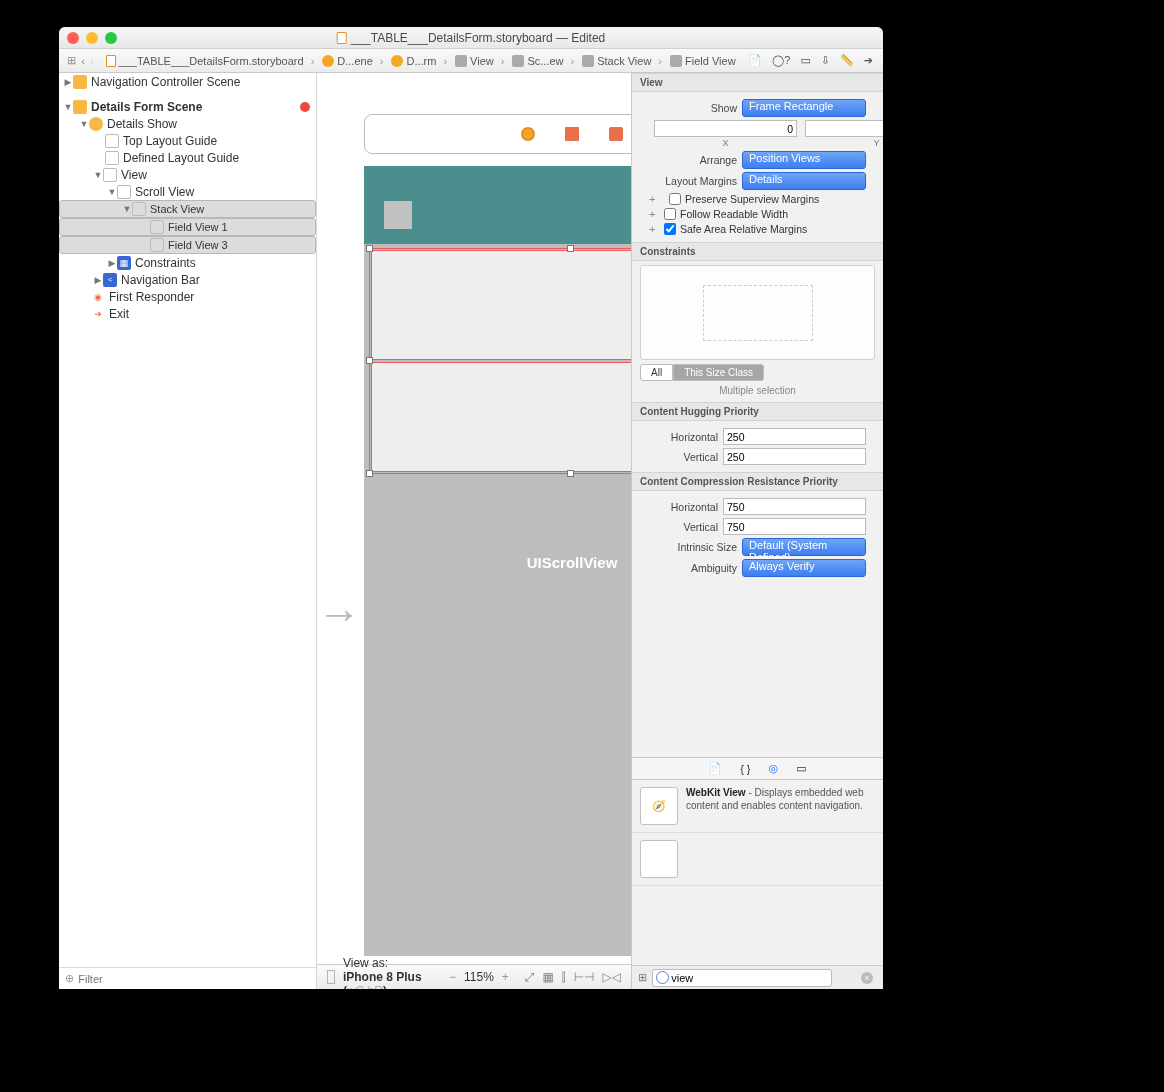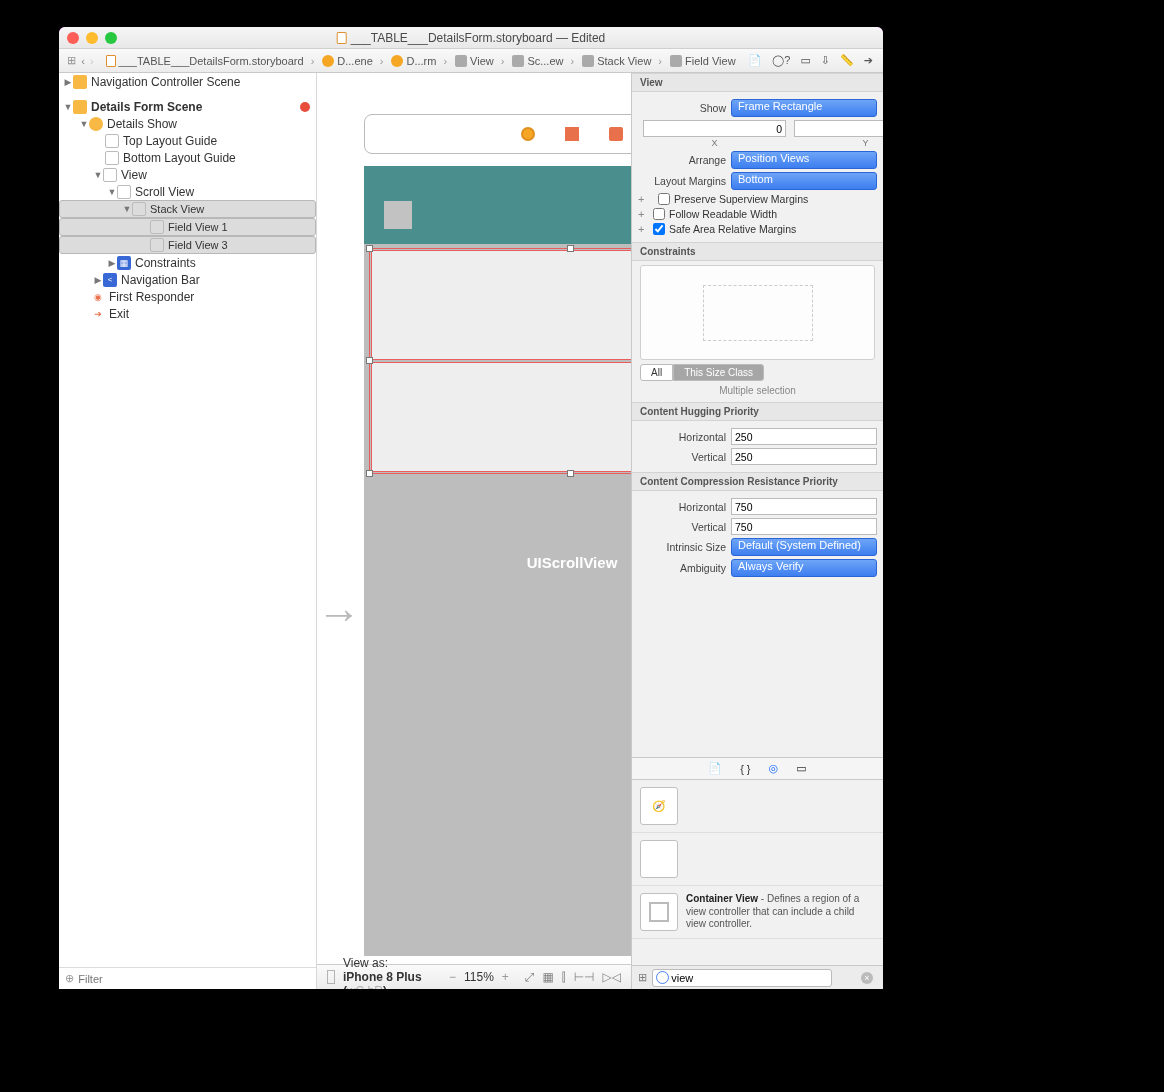--- a/index.html
+++ b/index.html
@@ -45,21 +45,21 @@
 .sq-g{ width:28px;height:28px; background:#c2c2c2; position:absolute; top:35px;}
 .scroll-area{height:712px;position:relative;}
 .scroll-area .ph{position:absolute;left:50%;top:310px;transform:translateX(-50%);color:#fff;font-size:15px;font-weight:600;}
 .selbox { position:absolute; border:1px solid #e85d5d; background:rgba(255,255,255,.75);}
 .selbox.outer{left:5px;top:82px;width:404px;height:226px;border:1.5px solid #e85d5d;background:transparent;}
 .selbox.f1{left:7px;top:84px;width:400px;height:110px;}
 .selbox.f2{left:7px;top:196px;width:400px;height:110px;}
 .handle{width:7px;height:7px;background:#fff;border:1px solid #777;position:absolute;}
 .inspector { width:252px; background:#f1f1f1; border-left:1px solid #c9c9c9; display:flex; flex-direction:column; font-size:11px; color:#333;}
 .section-hdr { background:#e7e7e7; font-weight:600; font-size:10px; padding:3px 8px; color:#555; border-top:1px solid #d3d3d3; border-bottom:1px solid #d3d3d3;}
-.form-rows { padding:4px 6px;}
+.form-rows { padding:4px 17px;}
 .frow { display:flex; align-items:center; margin:3px 0; gap:5px;}
 .flabel { width:88px; text-align:right; color:#444; font-size:10.5px;}
 .fctrl { flex:1; }
 select,.sel{width:100%;height:18px;font-size:11px;background:#fff;border:1px solid #b8b8b8;border-radius:3px;padding:0 3px;}
 .sel.blue{background:linear-gradient(#6ea5f7,#3d7ef0);color:#fff;border-color:#2a66d8;text-align:left;padding-left:6px;}
 .numbox{height:17px;border:1px solid #bbb;background:#fff;font-size:10.5px;text-align:right;padding:0 3px;}
 .numrow{display:flex;gap:8px;}
 .numcol{flex:1;display:flex;flex-direction:column;align-items:center;}
 .sub{font-size:9px;color:#777;margin-top:1px;}
 .chk{display:flex;align-items:center;gap:4px;font-size:10.5px;}
@@ -171,21 +171,21 @@
             <span class="disc">▼</span>
             <span class="rico" style="background:#f7b844;border-radius:50%;"></span>
             <span>Details Show</span>
           </div>
       <div class="row" style="padding-left:46px;">
             <span class="rico" style="border:1px solid #bbb;"></span>
             <span>Top Layout Guide</span>
           </div>
       <div class="row" style="padding-left:46px;">
             <span class="rico" style="border:1px solid #bbb;"></span>
-            <span>Bottom Layout Guide</span>
+            <span>Defined Layout Guide</span>
           </div>
       <div class="row" style="padding-left:34px;">
             <span class="disc">▼</span>
             <span class="rico" style="border:1px solid #bbb;"></span>
             <span>View</span>
           </div>
       <div class="row" style="padding-left:48px;">
             <span class="disc">▼</span>
             <span class="rico" style="border:1px solid #bbb;"></span>
             <span>Scroll View</span>
@@ -299,21 +299,21 @@
           </div>
           <div class="frow">
               <div class="flabel">Arrange</div>
               <div class="fctrl">
                 <div class="sel blue">Position Views</div>
               </div>
             </div>
           <div class="frow">
               <div class="flabel">Layout Margins</div>
               <div class="fctrl">
-                <div class="sel blue">Bottom</div>
+                <div class="sel blue">Details</div>
               </div>
             </div>
           <div class="frow">
               <span class="plus">+</span>
               <div class="flabel" style="width:auto;"></div>
               <label class="chk">
                 <input type="checkbox" style="">
                 <span>Preserve Superview Margins</span>
               </label>
             </div>
@@ -381,29 +381,24 @@
       <div class="lib">
         <div class="lib-tabs">
           <span>📄</span>
           <span>{ }</span>
           <span style="color:#0a60ff;">◎</span>
           <span>▭</span>
         </div>
         <div class="lib-body">
           <div class="lib-item">
               <div class="lib-ico">🧭</div>
+              <div class="lib-txt"><b>WebKit View</b><span> - Displays embedded web content and enables content navigation.</span></div>
             </div>
           <div class="lib-item">
               <div class="lib-ico"></div>
-            </div>
-          <div class="lib-item">
-              <div class="lib-ico">
-                <div style="width:20px;height:20px;border:2px solid #bbb;"></div>
-              </div>
-              <div class="lib-txt"><b>Container View</b><span> - Defines a region of a view controller that can include a child view controller.</span></div>
             </div>
         </div>
         <div class="lib-search">
           <span style="opacity:.6;">⊞</span>
           <div class="srch-wrap">
             <span class="sico"></span>
             <input value="view" style="">
             <span class="xico">×</span>
           </div>
         </div>

